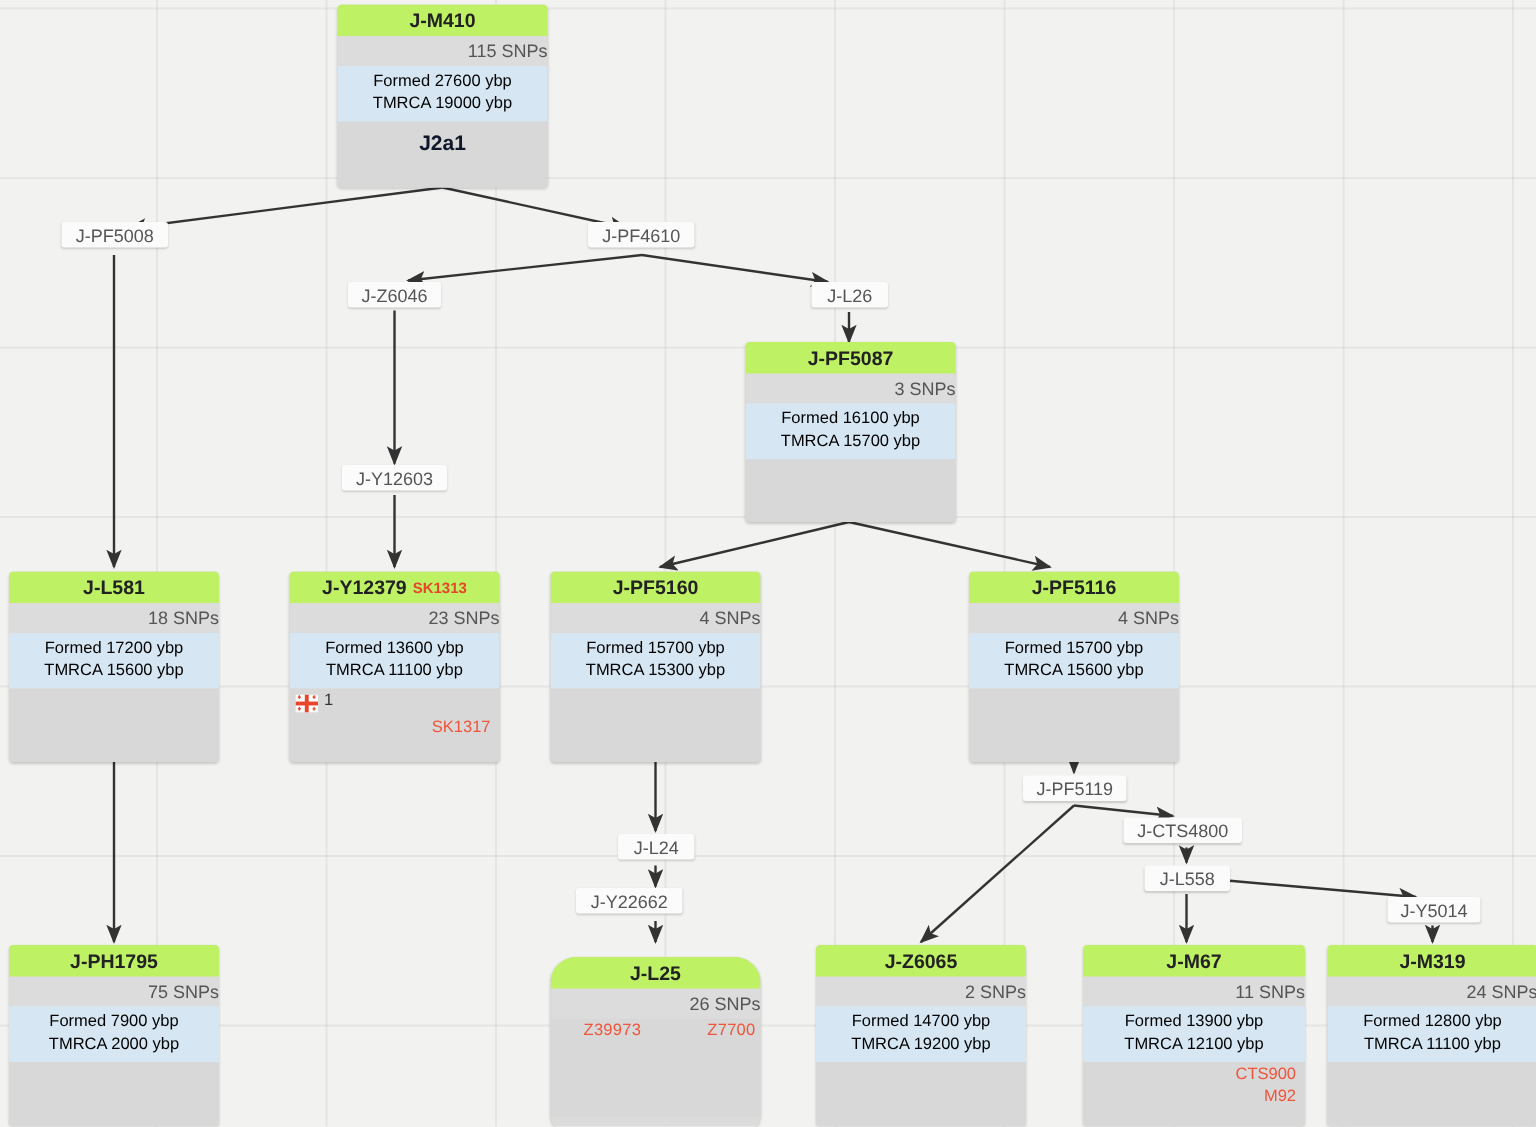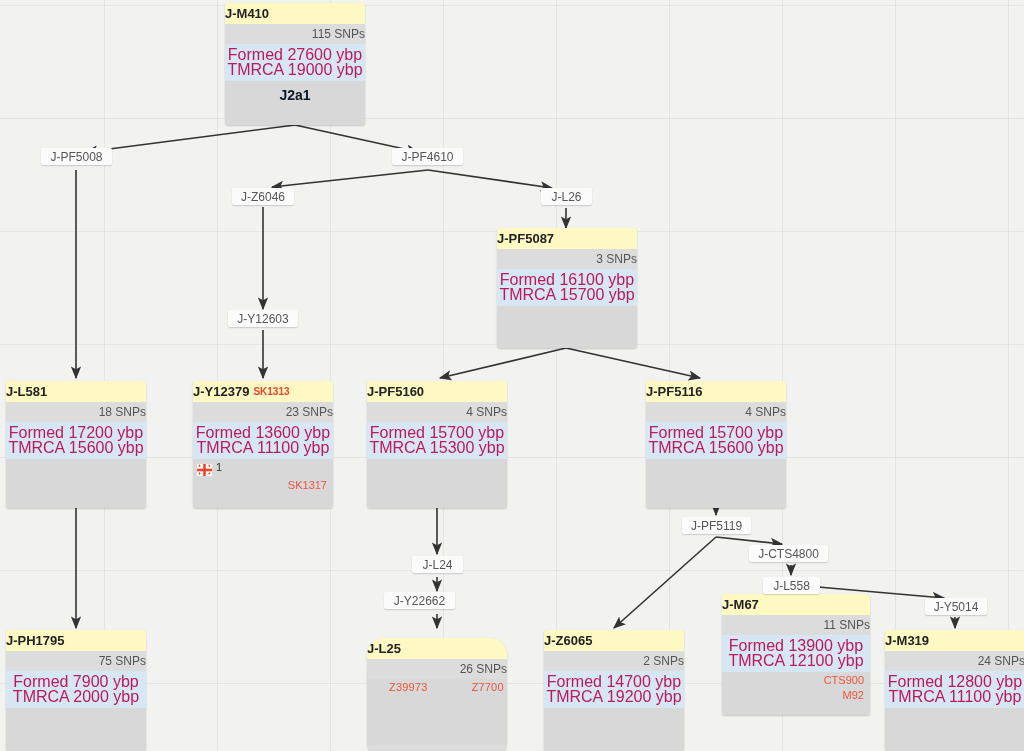--- a/index.html
+++ b/index.html
@@ -15,29 +15,29 @@
     background-position:-9px 5px;
   }
   #canvas{position:absolute;left:0;top:0;width:1024px;height:751px;}
   svg#edges{position:absolute;left:0;top:0;width:1024px;height:751px;pointer-events:none;}
 
   
   .card{position:absolute;box-sizing:border-box;
         background:#dcdcdc;border-radius:3px;
         box-shadow:0 1px 2px rgba(0,0,0,0.18);
         overflow:hidden;}
-  .card .hdr{background:#fef9c3;color:#222;
+  .card .hdr{background:#bef264;color:#222;text-align:center;
              font-size:13px;font-weight:bold;line-height:21px;height:21px;
              position:relative;white-space:nowrap;}
   .card .hdr .sub{color:#e8452b;font-size:10px;font-weight:bold;
                   margin-left:4px;vertical-align:1px;}
   .card .snps{background:#dcdcdc;color:#555;text-align:right;
               font-size:12px;line-height:20px;height:20px;}
-  .card .dates{background:#d6e7f3;color:#be185d;text-align:center;
-               font-size:16px;line-height:15px;padding:3px 0 4px;}
+  .card .dates{background:#d6e7f3;color:#000000;text-align:center;
+               font-size:11px;line-height:15px;padding:3px 0 4px;}
   .card .body{background:#d8d8d8;color:#444;font-size:11px;
               position:relative;}
   .card .body .row-left{padding:2px 4px 0 4px;}
   .card .body .row-right{text-align:right;padding:0 6px 0 4px;color:#f0543a;
                          font-size:11px;line-height:15px;}
   .card .body .snlist{text-align:center;color:#f0543a;font-size:11px;
                       line-height:15px;letter-spacing:.2px;padding-top:1px;}
   .card .body .snlist span{margin:0 22px;}
   .card .body{padding-bottom:18px;}
 
@@ -243,21 +243,21 @@
     <div class="snps">2 SNPs</div>
     <div class="dates">
       <div>Formed 14700 ybp</div>
       <div>TMRCA 19200 ybp</div>
     </div>
     <div class="body" style="height:48px;">
       
     </div>
   </div>
 
-  <div class="card" style="left:722px;top:594px;width:148px;height:121px;">
+  <div class="card" style="left:722px;top:630px;width:148px;height:121px;">
     <div class="hdr">
       <span>J-M67</span>
     </div>
     <div class="snps">11 SNPs</div>
     <div class="dates">
       <div>Formed 13900 ybp</div>
       <div>TMRCA 12100 ybp</div>
     </div>
     <div class="body" style="height:48px;">
       <div class="row-right" style="padding-top:1px;">CTS900</div>

